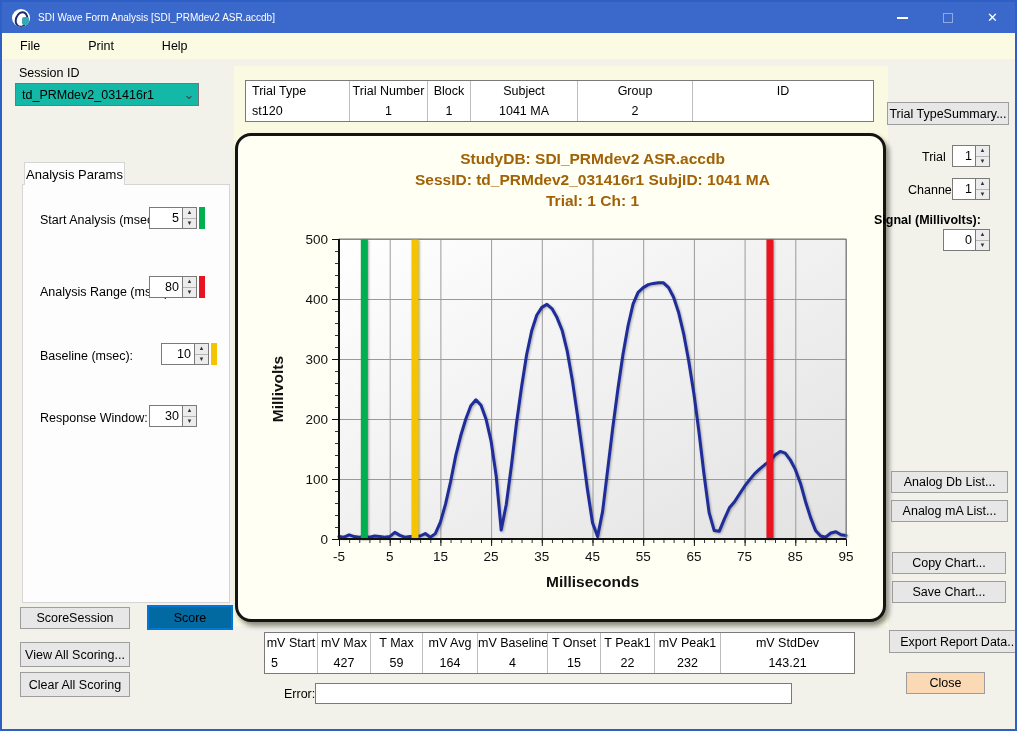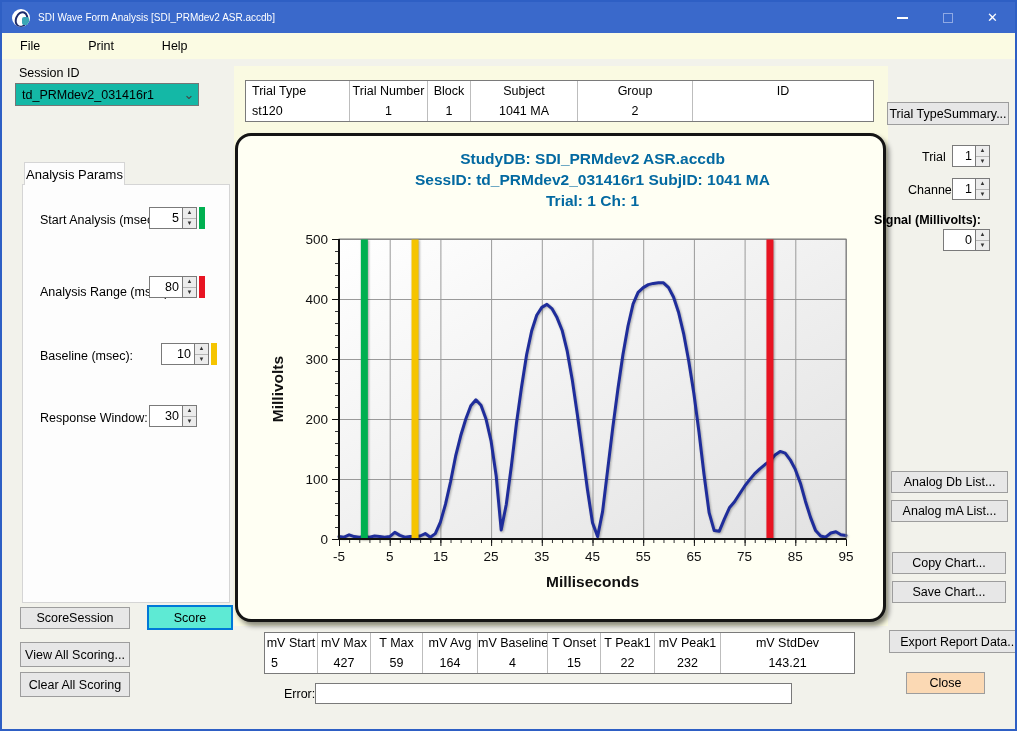--- a/index.html
+++ b/index.html
@@ -36,26 +36,26 @@
   .spin.up{border-bottom:1px solid #B5B5B5;}
   .colorbar{width:6px;height:22px;margin-left:2px;}
   
   .dgrid{position:absolute;display:grid;background:#fff;border:1px solid #7A7A7A;}
   .dgrid .cell{height:20px;line-height:20px;font-size:12.5px;color:#000;border-right:1px solid #BDBDBD;text-align:center;overflow:hidden;white-space:nowrap;}
   .dgrid .cell.lastcol{border-right:none;}
   .dgrid .cell.leftal{text-align:left;padding-left:6px;}
   
   .chart-host{position:absolute;left:232px;top:64px;width:654px;height:560px;background:#FAFAE2;}
   .chart-panel{position:absolute;left:233px;top:131px;width:651px;height:489px;background:#FFFFF3;border:3px solid #141414;border-radius:16px;box-shadow:3px 4px 5px rgba(0,0,0,0.45);}
-  .chart-title{position:absolute;left:337px;top:146px;width:507px;text-align:center;font-size:15.5px;font-weight:bold;color:#0369a1;line-height:21px;}
+  .chart-title{position:absolute;left:337px;top:146px;width:507px;text-align:center;font-size:15.5px;font-weight:bold;color:#a16207;line-height:21px;}
   #chart-svg{position:absolute;left:247px;top:232px;}
   
   .error-box{position:absolute;left:313px;top:681px;width:477px;height:21px;background:#fff;border:1px solid #7A7A7A;font-size:12.5px;padding:0 4px;outline:none;}
   .close-btn{background:#FBD9B4;}
-  .score-btn{border:2px solid #0078D7;background:#5eead4;}
+  .score-btn{border:2px solid #0078D7;background:#0369a1;}
 </style>
 </head>
 <body>
 
 <div class="window">
 
   <div class="titlebar">
     <span class="app-icon"></span>
     <span class="title-text">SDI Wave Form Analysis [SDI_PRMdev2 ASR.accdb]</span>
     <div class="win-btns">

